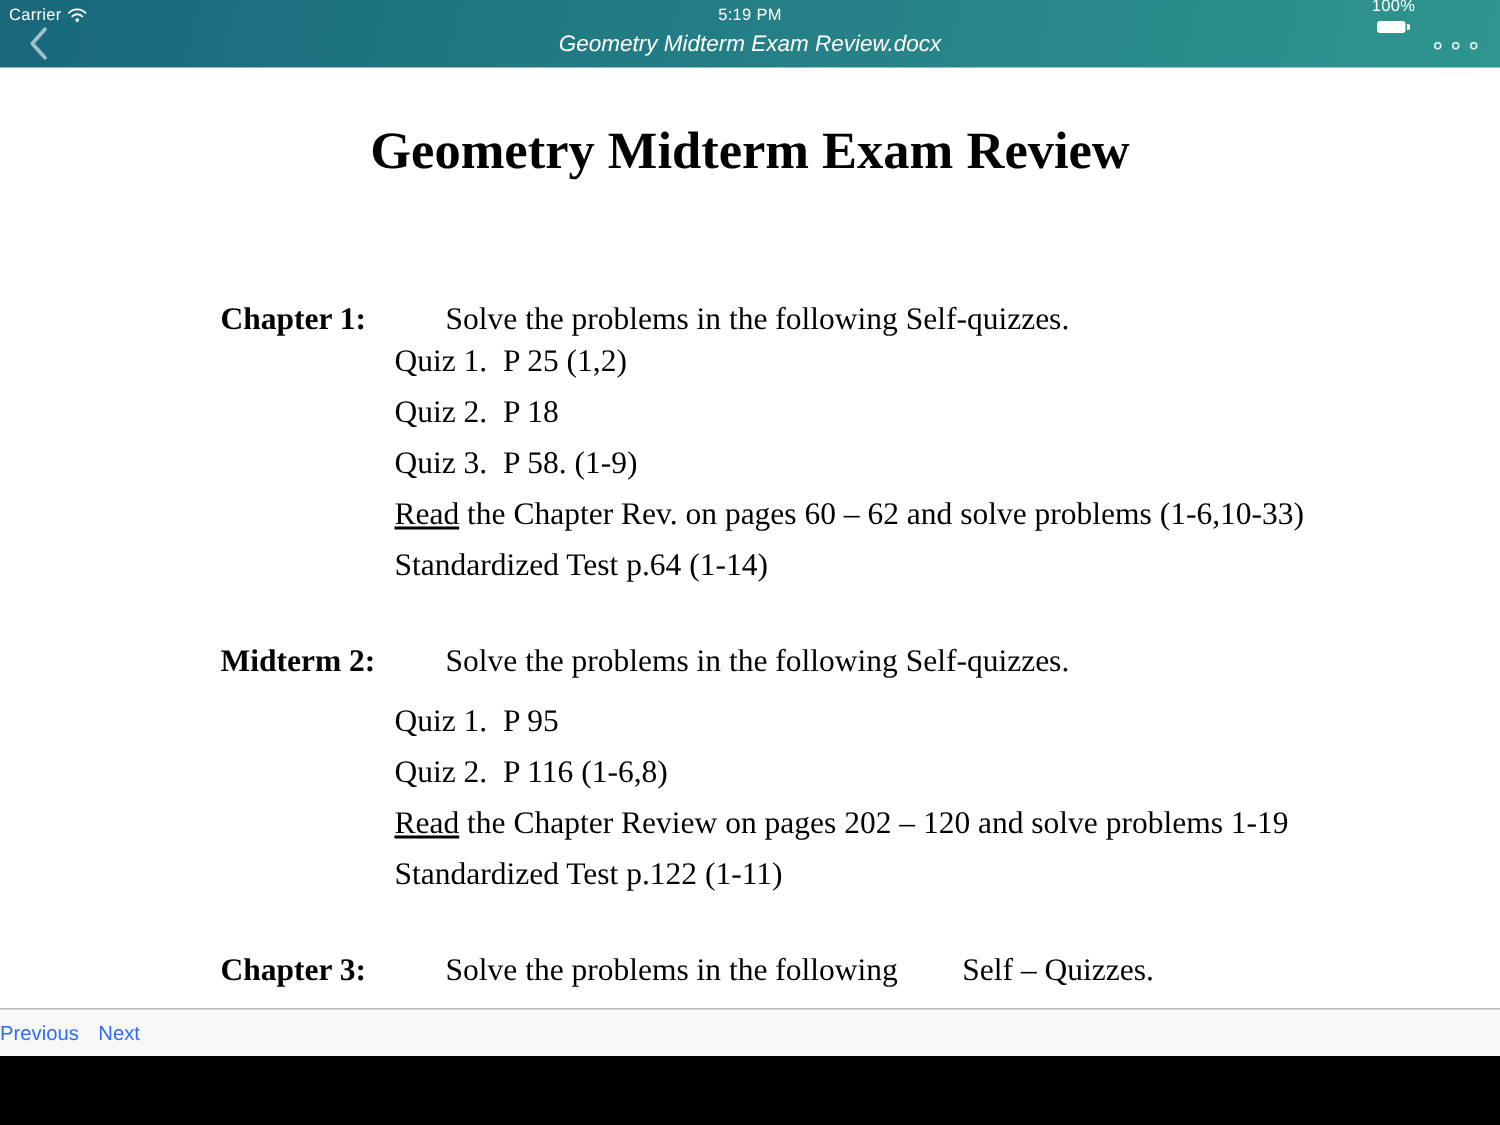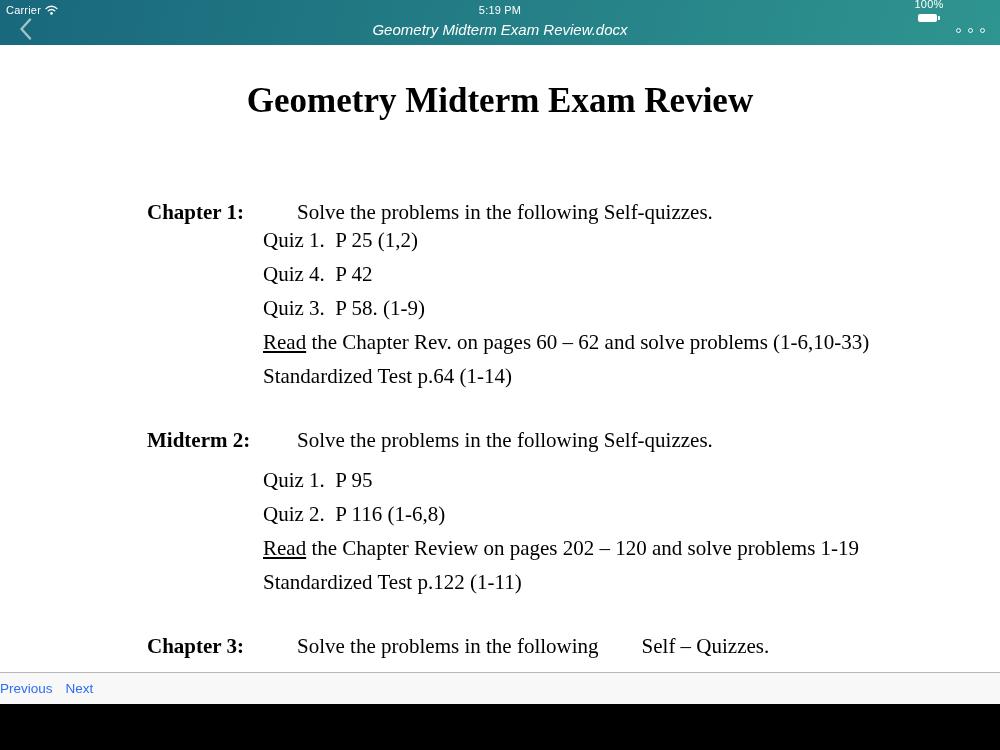--- a/index.html
+++ b/index.html
@@ -129,21 +129,21 @@
     <div class="doc-title">Geometry Midterm Exam Review</div>
     <div class="doc-body">
 
       <div class="chapter first">
         <div class="chapter-row">
           <span class="chapter-label pre">Chapter 1:</span>
           <span class="chapter-desc pre">Solve the problems in the following Self-quizzes.</span>
           <span class="chapter-desc2 pre"></span>
         </div>
         <div class="quiz-line"><span class="u pre"></span><span class="pre">Quiz 1.  P 25 (1,2)</span><span class="t2 pre"></span></div>
-        <div class="quiz-line"><span class="u pre"></span><span class="pre">Quiz 4.  P 42</span><span class="t2 pre"></span></div>
+        <div class="quiz-line"><span class="u pre"></span><span class="pre">Quiz 2.  P 18</span><span class="t2 pre"></span></div>
         <div class="quiz-line"><span class="u pre"></span><span class="pre">Quiz 3.  P 58. (1-9)</span><span class="t2 pre"></span></div>
         <div class="quiz-line"><span class="u pre">Read</span><span class="pre"> the Chapter Rev. on pages 60 – 62 and solve problems (1-6,10-33)</span><span class="t2 pre"></span></div>
         <div class="quiz-line"><span class="u pre"></span><span class="pre">Standardized Test p.64 (1-14)</span><span class="t2 pre"></span></div>
       </div>
 
       <div class="chapter">
         <div class="chapter-row">
           <span class="chapter-label pre">Midterm 2:</span>
           <span class="chapter-desc pre">Solve the problems in the following Self-quizzes.</span>
           <span class="chapter-desc2 pre"></span>

